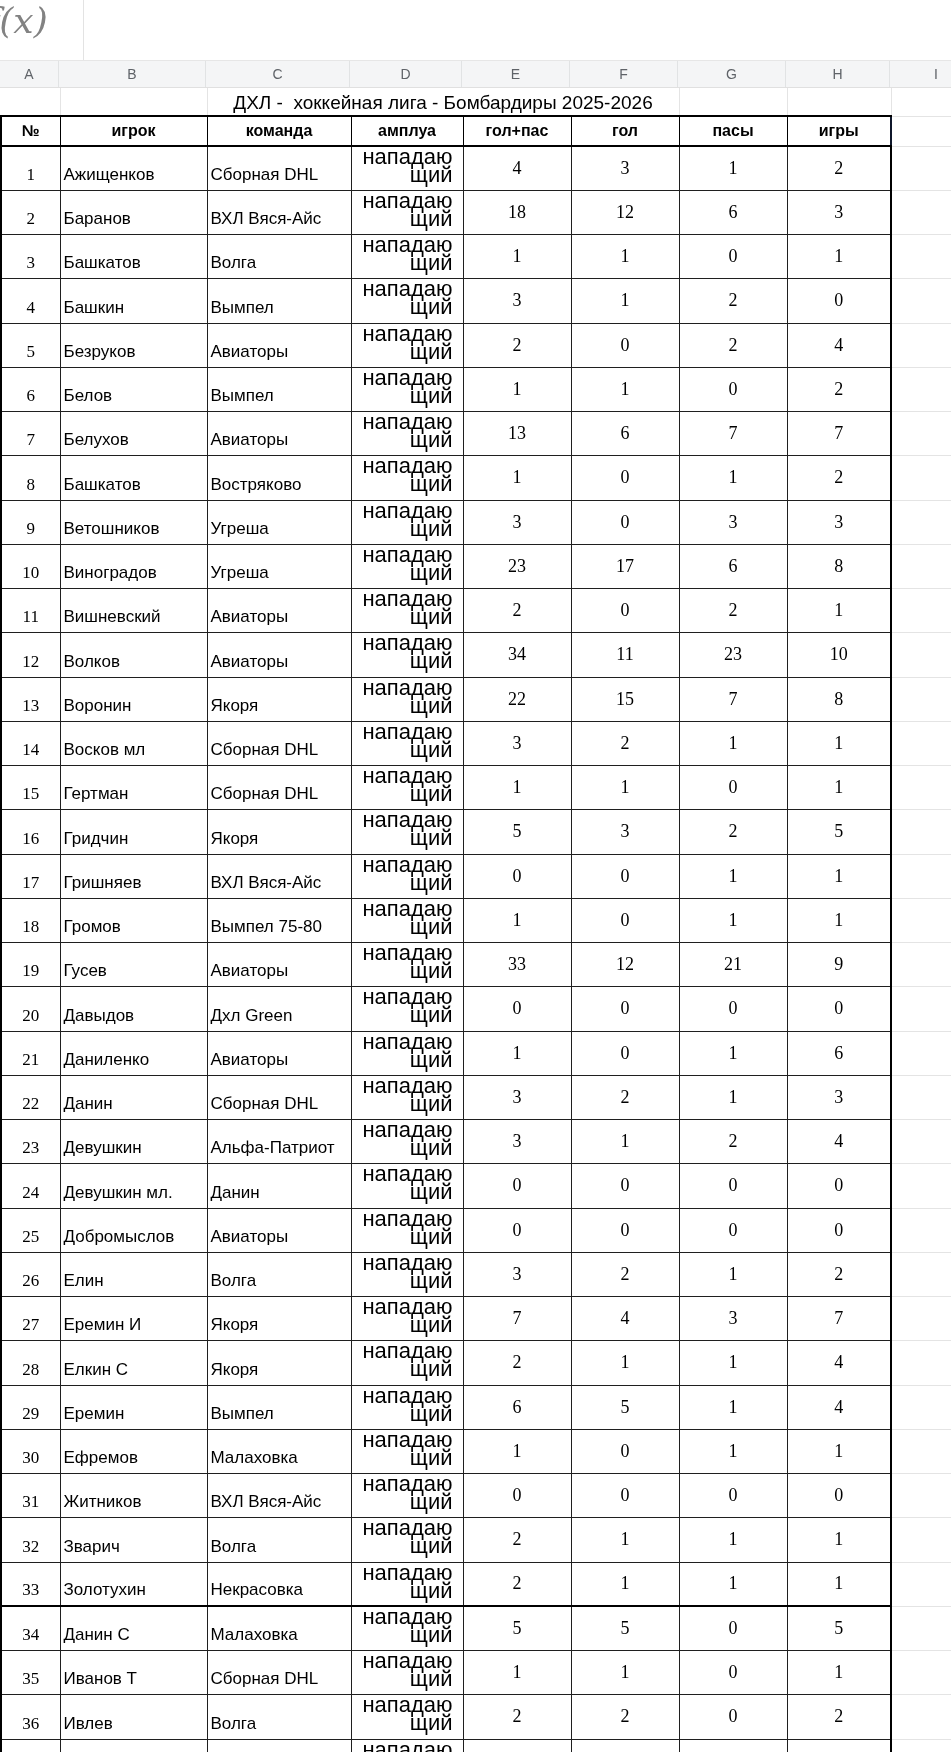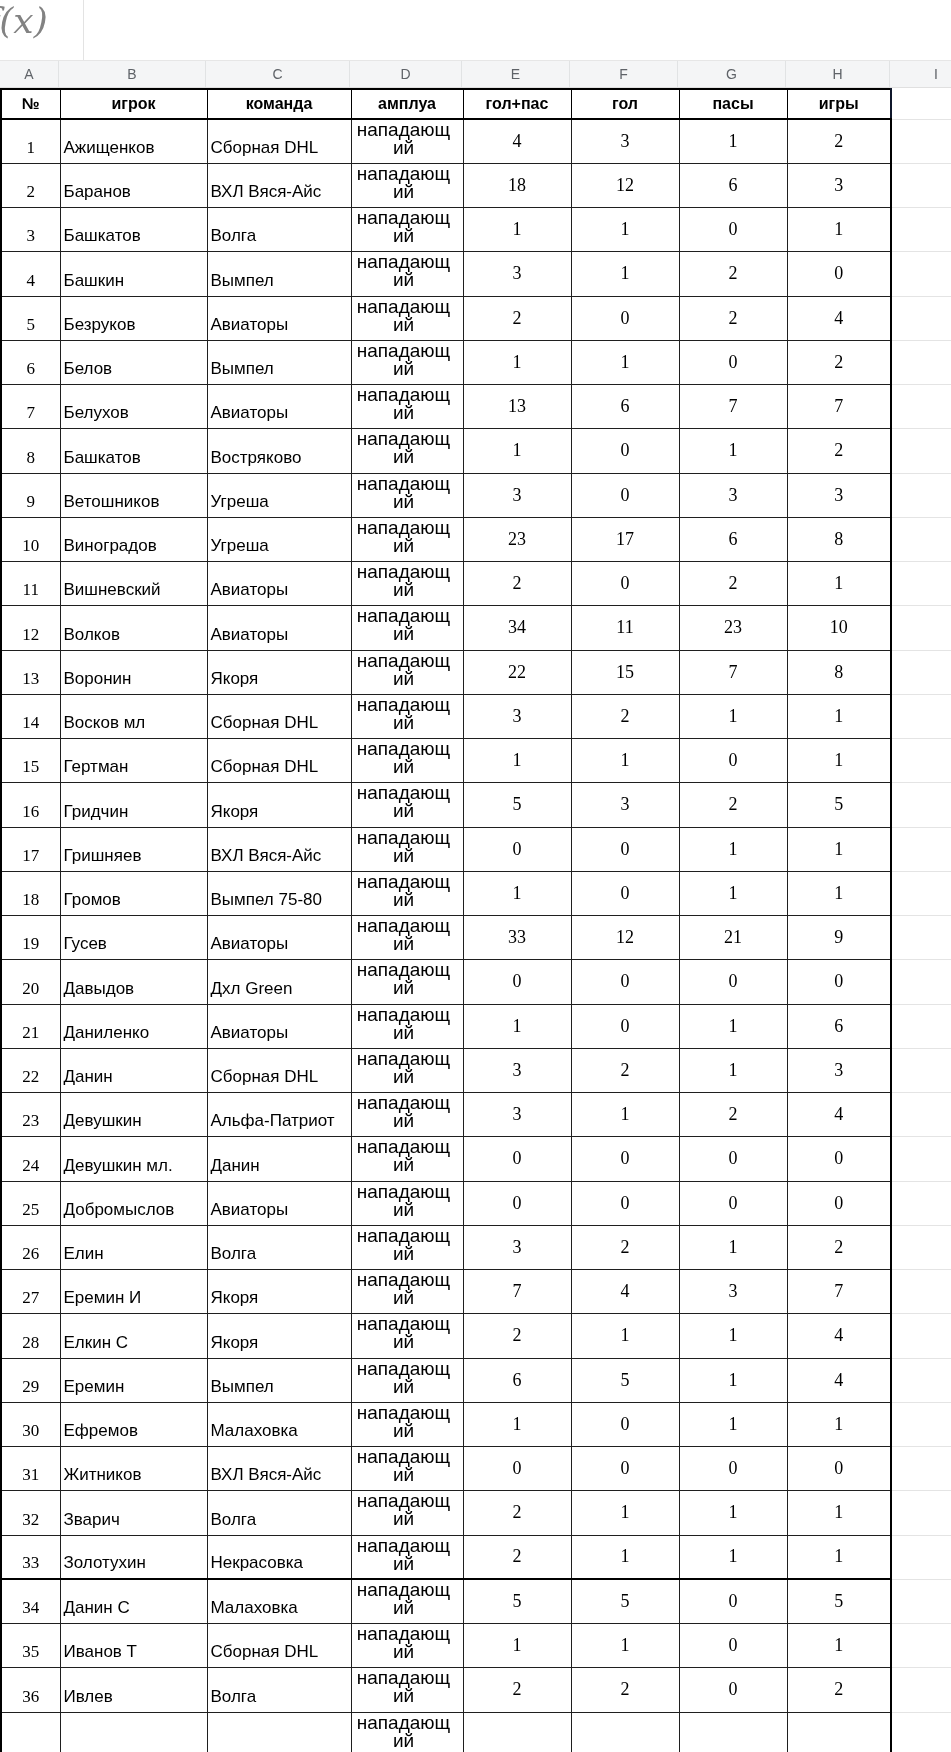--- a/index.html
+++ b/index.html
@@ -36,21 +36,21 @@
   tr.head-row th.first{border-left:2px solid #000;}
   tr.head-row th.last{border-right:2px solid #0f172a;}
   th.h-icol{border:none !important;border-bottom:1px solid #e4e4e4 !important;}
 
   
   tr.data-row{height:44.25px;}
   tr.data-row td{border:1px solid #1f1f1f;}
   td.c-num{font-family:"Liberation Serif",serif;font-size:17px;text-align:center;
            vertical-align:bottom;padding-bottom:5px;border-left:2px solid #000 !important;}
   td.c-name,td.c-team{font-size:17px;text-align:left;vertical-align:bottom;padding:0 2px 5px 3px;white-space:nowrap;}
-  td.c-pos{font-size:19px;line-height:18px;text-align:center;vertical-align:top;
+  td.c-pos{font-size:22px;line-height:18px;text-align:right;vertical-align:top;
            padding:1px 10px 0 3px;word-break:break-all;}
   td.c-stat{font-family:"Liberation Serif",serif;font-size:18px;text-align:center;vertical-align:middle;}
   td.c-stat-last{border-right:2px solid #000 !important;}
   td.c-icol{border:none !important;border-bottom:1px solid #e4e4e4 !important;background:#fff;}
   tr.thick-bottom td{border-bottom:2px solid #000;}
   tr.partial-row td{border-bottom:none;}
 </style>
 </head>
 <body>
 
@@ -79,20 +79,28 @@
         <col style="width:147px">
         <col style="width:144px">
       <col style="width:112px">
         <col style="width:108px">
         <col style="width:108px">
       <col style="width:108px">
         <col style="width:104px">
         <col style="width:61px">
     </colgroup>
     <tbody>
+        <tr class="title-row">
+      <td class="title-side"></td>
+      <td class="title-side"></td>
+      <td class="title-cell" colspan="4">ДХЛ -  хоккейная лига - Бомбардиры 2025-2026</td>
+      <td class="title-side"></td>
+      <td class="title-side"></td>
+      <td class="title-side title-icol"></td>
+    </tr>
     <tr class="head-row">
           <th class="first">№</th>
           <th>игрок</th>
           <th>команда</th>
           <th>амплуа</th>
           <th>гол+пас</th>
           <th>гол</th>
           <th>пасы</th>
           <th class="last">игры</th>
           <th class="h-icol"></th>

